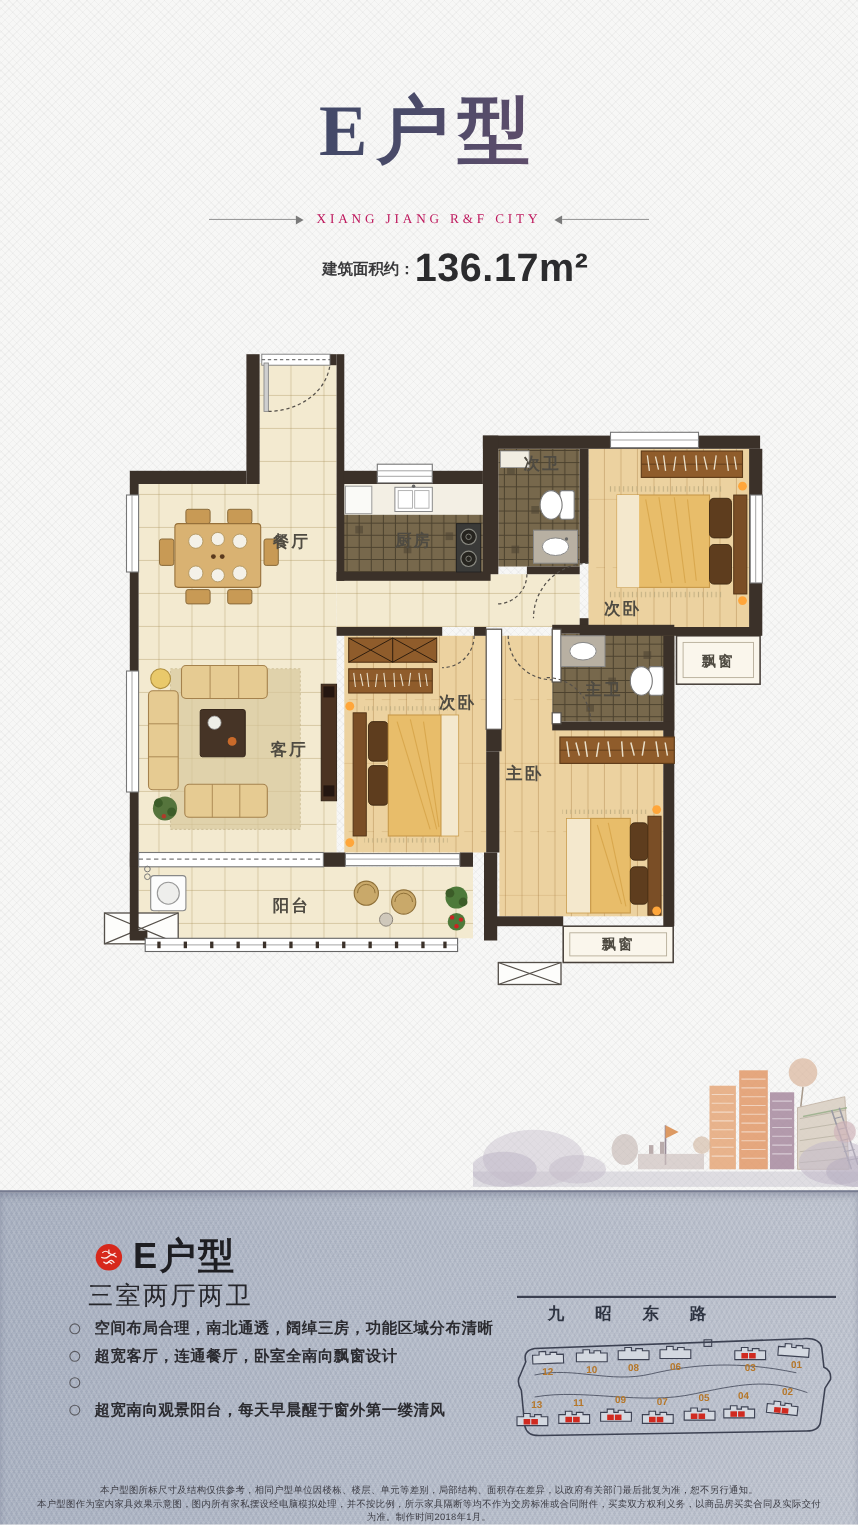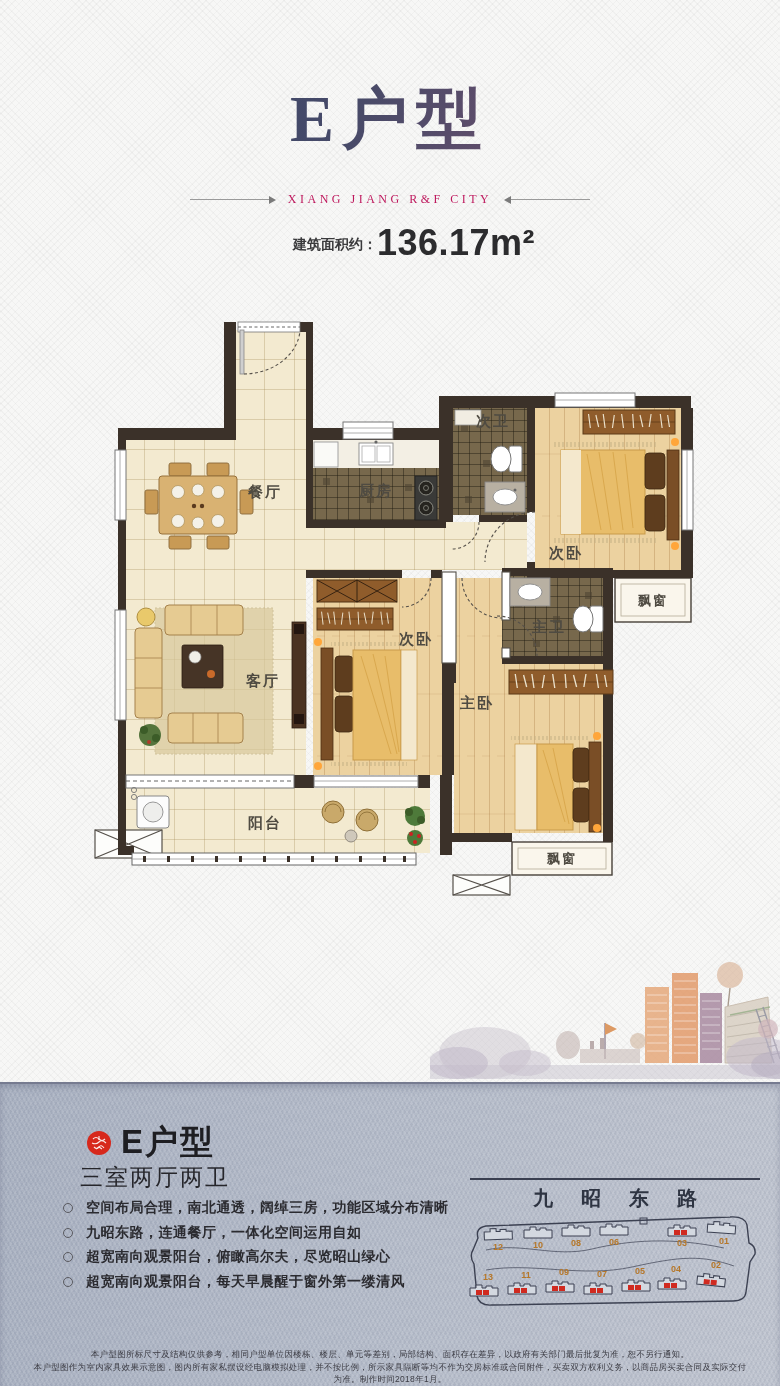--- a/index.html
+++ b/index.html
@@ -57,22 +57,22 @@
   }
   .unit-head{position:absolute;left:86px;top:36px;display:flex;align-items:center;}
   .seal{width:26px;height:26px;margin-right:9px;}
   .unit-title{font-size:33px;font-weight:700;color:#1e1e22;letter-spacing:2px;}
   .unit-sub{position:absolute;left:80px;top:78px;font-size:23px;font-weight:400;color:#26262b;letter-spacing:2px;}
   .features{position:absolute;left:63px;top:112px;margin:0;padding:0;list-style:none;text-align:center;}
   .features li{display:flex;align-items:center;height:24.5px;font-size:14px;font-weight:600;color:#2b2b30;letter-spacing:0.5px;}
   .features .dot{width:8px;height:8px;border:1.6px solid #5a5a60;border-radius:50%;margin-right:13px;flex:none;background:transparent;}
   .map-line{position:absolute;left:470px;top:94px;width:290px;height:1.5px;background:#3a3f50;}
   .road{
-    position:absolute;left:470px;top:101px;width:290px;text-align:center;
-    font-size:20px;font-weight:600;color:#2e3442;letter-spacing:28px;text-indent:28px;white-space:nowrap;
+    position:absolute;left:470px;top:101px;width:290px;
+    font-size:15px;font-weight:600;color:#2e3442;letter-spacing:28px;text-indent:28px;white-space:nowrap;
   }
   .siteplan{position:absolute;left:462px;top:120px;width:300px;height:112px;}
   .siteplan text{font-size:9px;font-weight:700;fill:#b5772a;text-anchor:middle;}
   .disclaimer{
     position:absolute;left:30px;top:244px;width:720px;text-align:center;
     font-size:8.5px;line-height:12.5px;color:#3c3c44;letter-spacing:0.3px;margin-top:20px;
   }
 </style>
 </head>
 <body>
@@ -458,25 +458,24 @@
 
     <div class="unit-sub">三室两厅两卫</div>
 
     <ul class="features">
       <li>
           <span class="dot"></span>
           <span>空间布局合理，南北通透，阔绰三房，功能区域分布清晰</span>
         </li>
       <li>
           <span class="dot"></span>
-          <span>九昭东路，连通餐厅，一体化空间运用自如</span>
+          <span>超宽客厅，连通餐厅，卧室全南向飘窗设计</span>
         </li>
       <li>
           <span class="dot"></span>
-          <span>超宽南向观景阳台，俯瞰高尔夫，尽览昭山绿心</span>
         </li>
       <li>
           <span class="dot"></span>
           <span>超宽南向观景阳台，每天早晨醒于窗外第一缕清风</span>
         </li>
     </ul>
 
     <div class="map-line"></div>
     <div class="road">九昭东路</div>
 

